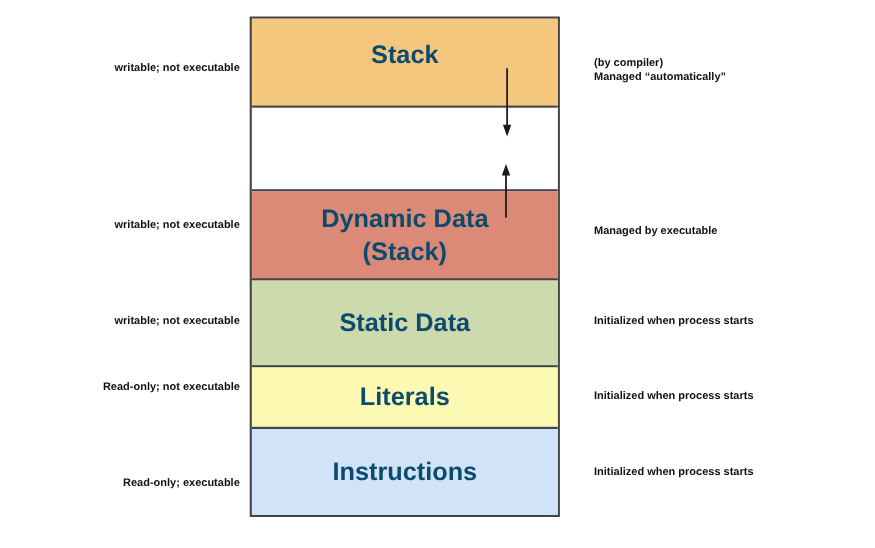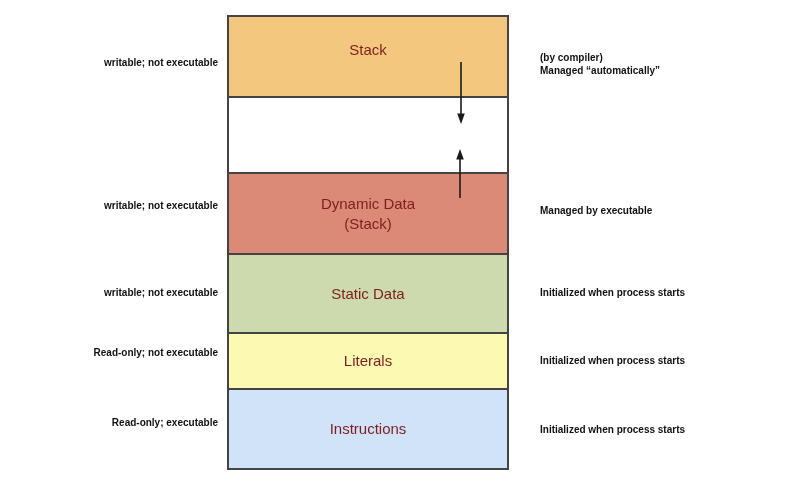--- a/index.html
+++ b/index.html
@@ -32,23 +32,23 @@
     justify-content:center;
     border-bottom:2px solid var(--border);
   }
   .seg-0{height:81px;}
   .seg-1{height:76px;}
   .seg-2{height:81px;}
   .seg-3{height:79px;}
   .seg-4{height:56px;}
   .seg-5{height:78px;border-bottom:none;align-items:center;}
   .seg-label{
-    font-size:15px;
-    font-weight:normal;
-    color:#7f1d1d;
+    font-size:23px;
+    font-weight:bold;
+    color:#0c4a6e;
     text-align:center;
     line-height:1.28;
     letter-spacing:0px;
   }
   .seg-0 .seg-label{transform:translateY(-7px);}
   .lline{display:block;}
   
   .note{
     position:absolute;
     font-size:10px;
@@ -63,21 +63,21 @@
   }
   .right-note{
     left:540px;width:248px;
     text-align:left;
     transform:translateY(-50%);
   }
   .ln-0{top:62px;}
   .ln-2{top:205px;}
   .ln-3{top:292px;}
   .ln-4{top:352px;}
-  .ln-5{top:422px;}
+  .ln-5{top:439px;}
   .rn-0{top:64px;}
   .rn-2{top:210px;}
   .rn-3{top:292px;}
   .rn-4{top:360px;}
   .rn-5{top:429px;}
   .nline{display:block;}
   
   .arrows-svg{
     position:absolute;
     left:0;top:0;width:795px;height:498px;

